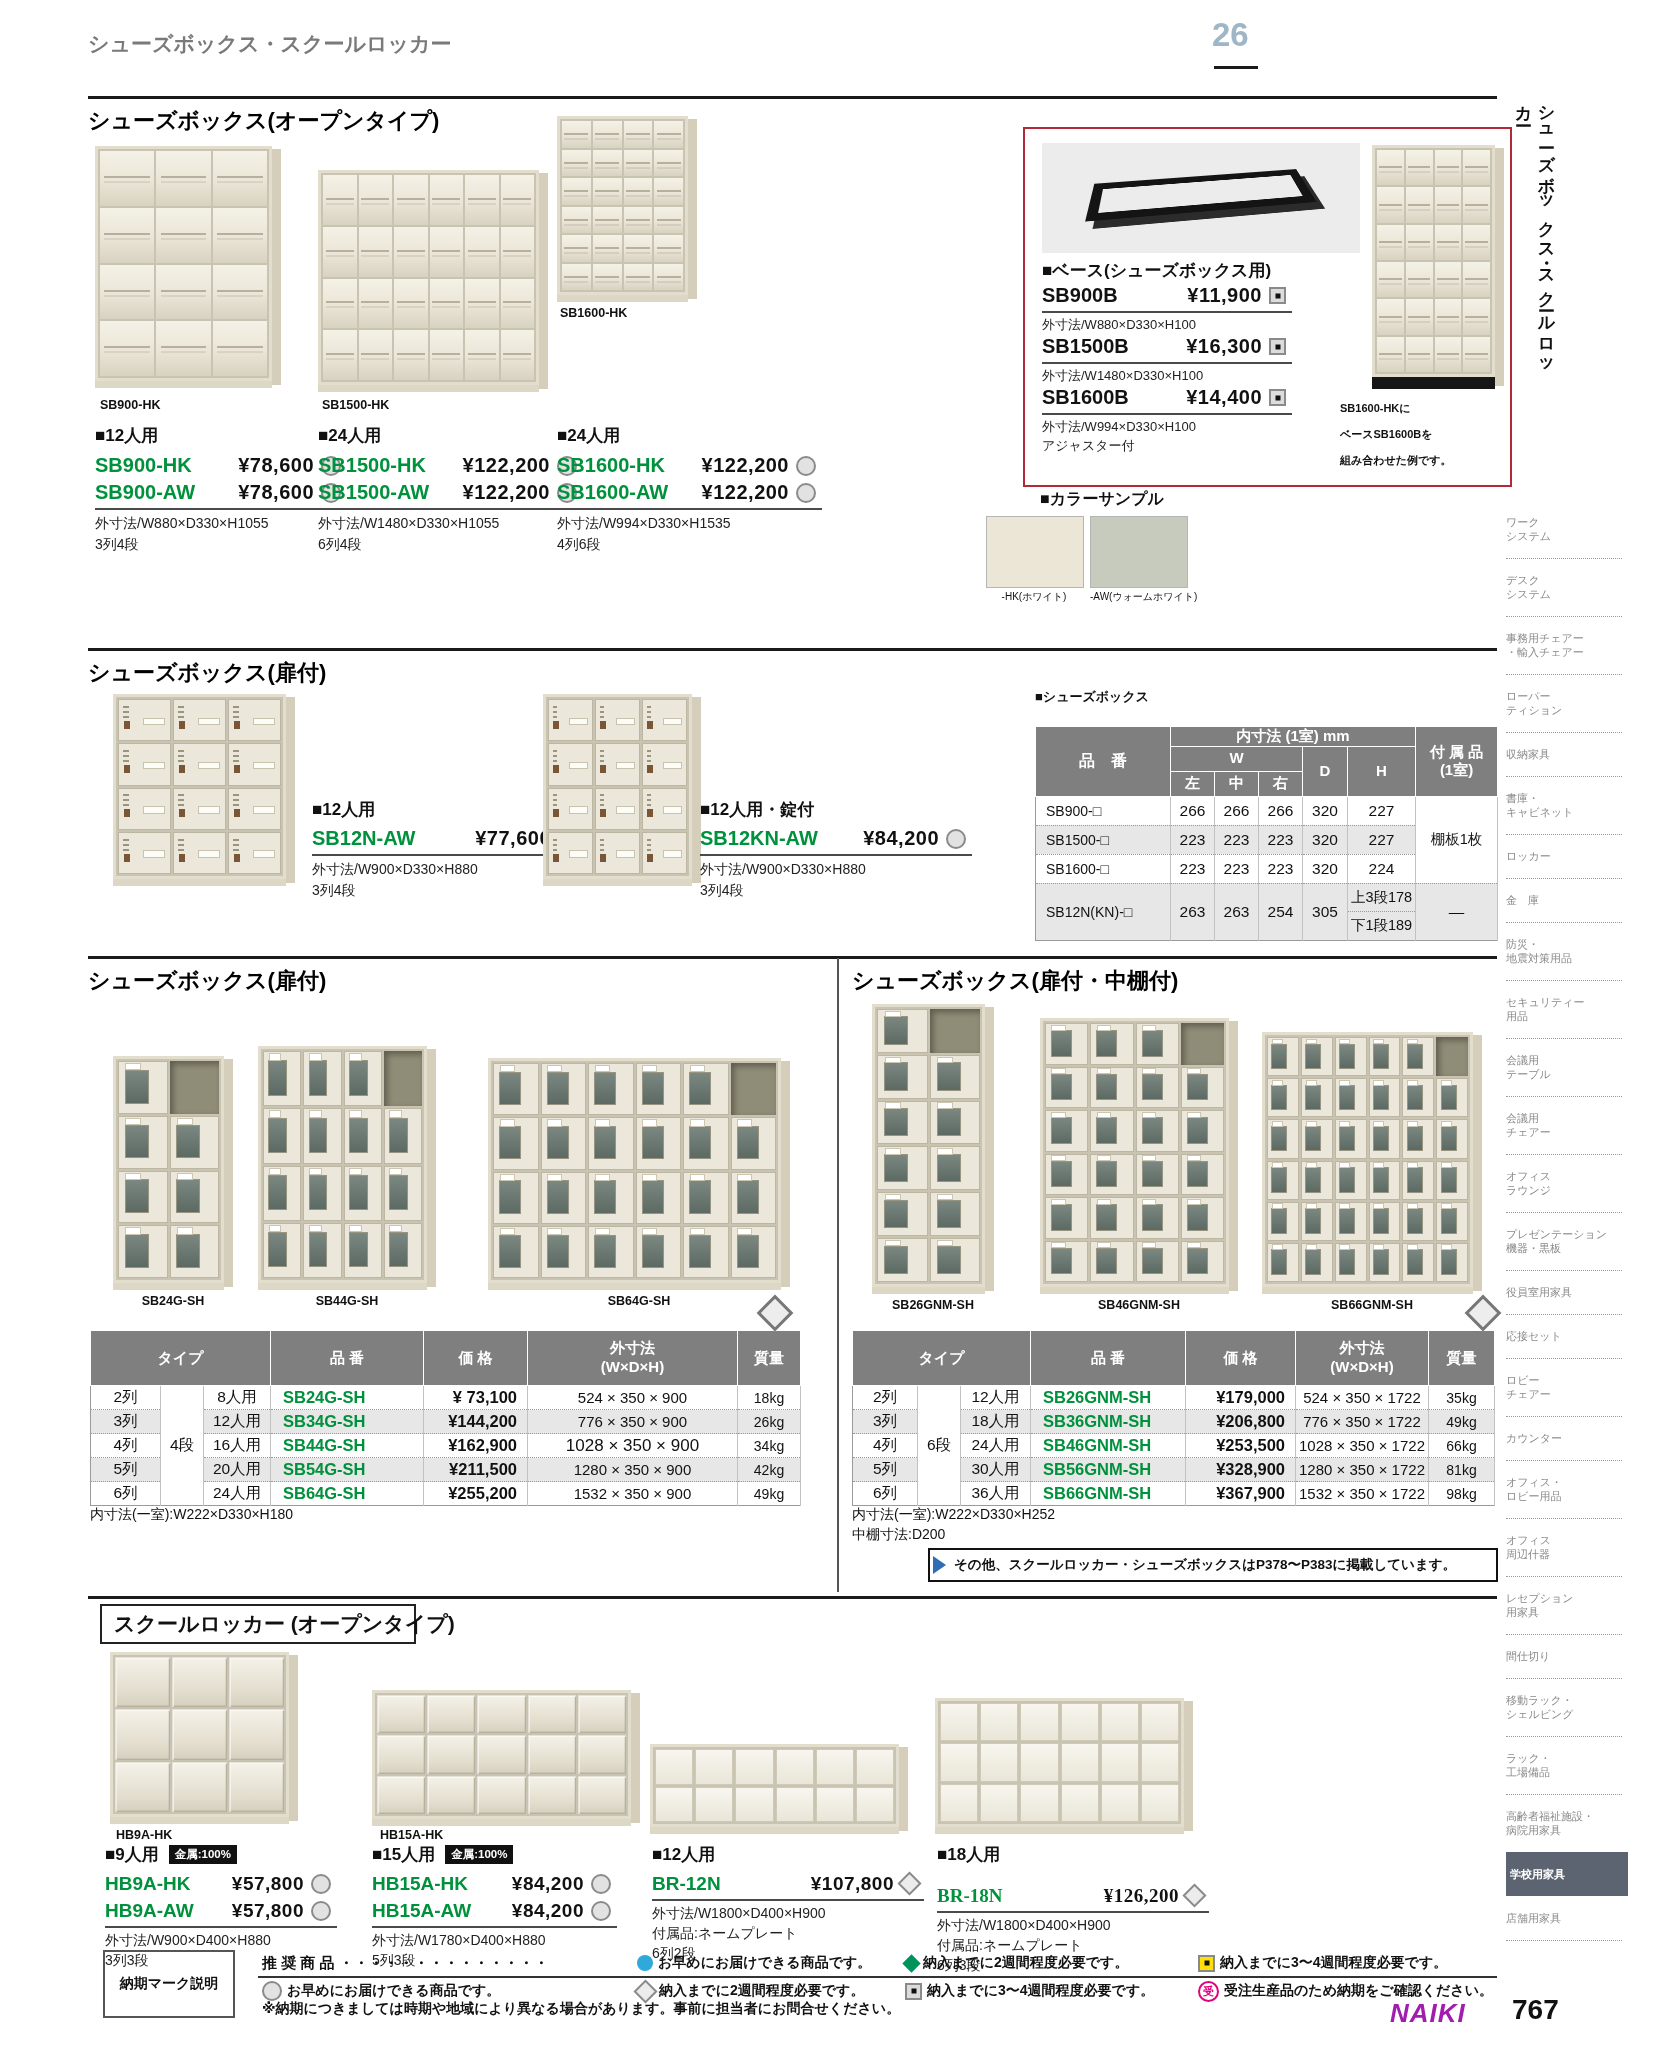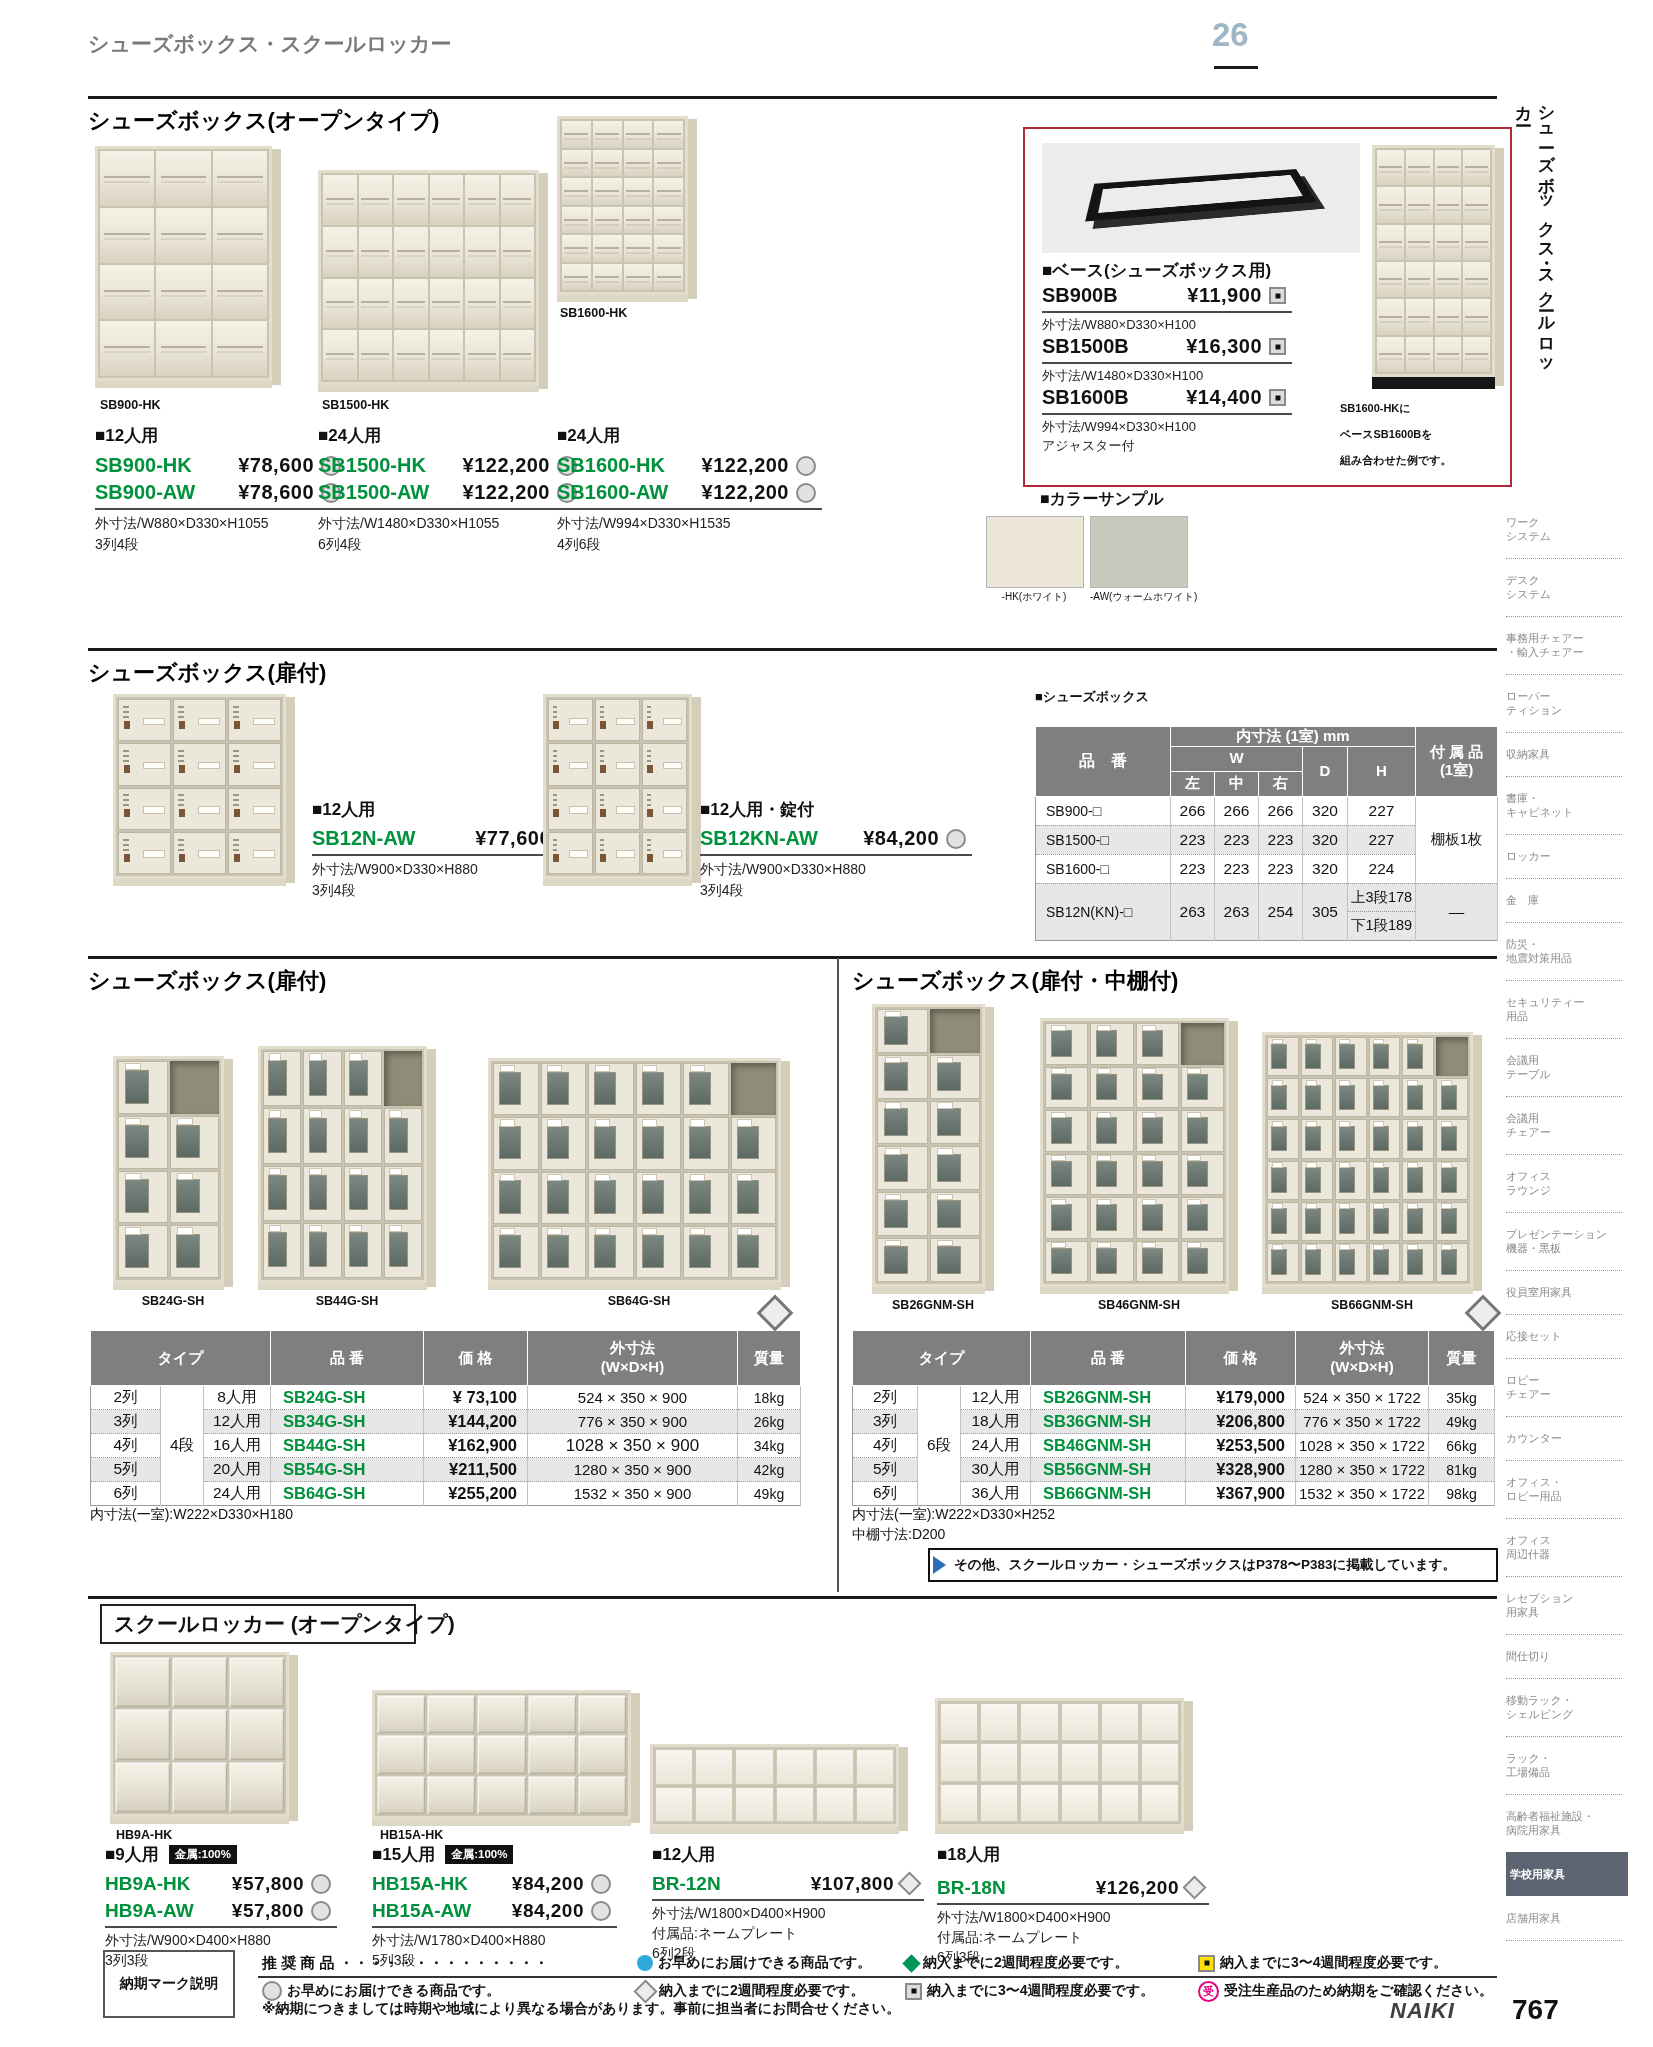--- a/index.html
+++ b/index.html
@@ -70,21 +70,21 @@
   .notetext{font-size:13.5px;font-weight:bold;white-space:nowrap;}
   .s4box{position:absolute;border:2px solid #222;display:flex;align-items:center;padding-left:12px;font-size:21px;font-weight:bold;white-space:nowrap;}
   
   #red-box{position:absolute;border:2px solid #b02a37;background:#fff;}
   .base-title{font-size:17px;font-weight:bold;white-space:nowrap;}
   .caption{font-size:11px;font-weight:600;line-height:26px;white-space:pre-line;}
   
   .legendbox{position:absolute;border:2px solid #555;display:flex;align-items:center;justify-content:center;font-size:14px;font-weight:bold;}
   .legseg{position:absolute;display:flex;align-items:center;font-size:14px;font-weight:600;white-space:nowrap;height:20px;}
   .legseg .mk{margin:0 5px 0 0;}
-  .naiki{font-size:22px;font-weight:bold;font-style:italic;color:#404040;letter-spacing:1px;}
+  .naiki{font-size:26px;font-weight:bold;font-style:italic;color:#a21caf;letter-spacing:1px;}
   .pnum767{font-size:28px;font-weight:bold;color:#111;}
   
   .vtext{writing-mode:vertical-rl;font-size:17px;font-weight:bold;letter-spacing:3px;color:#111;}
   .side-item{position:absolute;left:1506px;width:116px;font-size:11px;line-height:1.3;color:#8a8a8a;white-space:pre-line;border-bottom:1px dotted #999;display:flex;align-items:center;}
   .side-item.active{background:#5b6470;color:#fff;font-weight:bold;width:118px;padding-left:4px;border-bottom:none;}
   .pageno{font-size:33px;color:#9fb6c6;font-weight:bold;}
 </style>
 </head>
 <body>
 
@@ -933,21 +933,21 @@
           <div class="cell-lockerlight"></div>
           <div class="cell-lockerlight"></div>
         </div>
         <div class="side"></div>
         <div class="plinth"></div>
       </div>
       <div class="abs" style="left: 937px; top: 1843px; width: 272px;">
         <div class="use-line">
           <span>■18人用</span>
         </div>
-        <div class="pgroup" style="margin-top: 8px;">
+        <div class="pgroup" style="margin-top: 16px; font-family: Liberation Serif, serif;">
           <div class="prow f19" style="width: 266px;">
             <span class="code">BR-18N</span>
             <span class="price">¥126,200</span>
             <span class="mk mk-dia-o"></span>
           </div>
         </div>
         <div class="dims" style="margin-top: 4px;">外寸法/W1800×D400×H900</div>
         <div class="dims" style="margin-top: 2px;">付属品:ネームプレート</div>
         <div class="dims" style="margin-top: 2px;">6列3段</div>
       </div>

